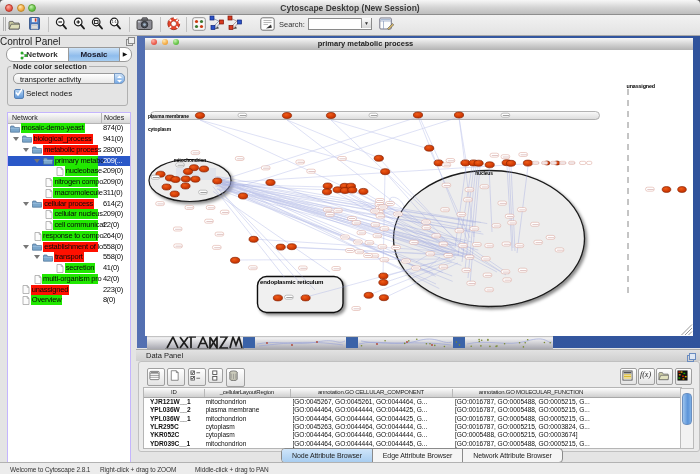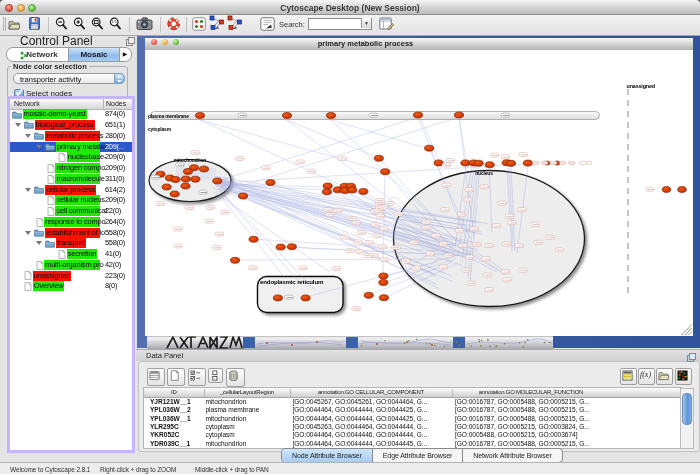--- a/index.html
+++ b/index.html
@@ -12,33 +12,33 @@
 #title{left:0;top:2.5px;width:700px;text-align:center;font-size:8.5px;font-weight:bold;color:#3a3a3a;}
 .tl{width:6.2px;height:6.2px;border-radius:50%;top:3.6px;}
 #toolbar{left:0;top:15px;width:700px;height:20px;
   background:linear-gradient(#f2f2f2,#e3e3e3);border-bottom:1px solid #a8a8a8;}
 .tsep{top:17px;width:1px;height:15px;background:#c2c2c2;}
 #searchlbl{left:279px;top:20px;font-size:7.5px;color:#333;}
 #searchfield{left:308px;top:18px;width:62px;height:10px;background:#fff;border:1px solid #8a8a8a;}
 #searcharrow{left:361px;top:18px;width:9px;height:10px;background:linear-gradient(#fdfdfd,#d6d6d6);border-left:1px solid #999;font-size:5px;color:#333;text-align:center;line-height:10px;}
 #mainbg{left:0;top:36px;width:700px;height:426px;background:#e4e4e4;}
 
-#cpheader{left:0;top:36px;width:131px;height:11px;font-size:12px;color:#222;padding-left:20px;line-height:11px;}
+#cpheader{left:0;top:36px;width:131px;height:11px;font-size:10px;color:#222;padding-left:0;line-height:11px;}
 #cptabs{left:6px;top:47px;width:124px;height:13px;background:#fff;border:1px solid #9a9a9a;border-radius:7px;overflow:hidden;}
 #tabnet{left:0;top:0;width:60px;height:13px;font-size:8px;font-weight:bold;color:#333;text-align:center;line-height:13px;}
 #tabmos{left:61px;top:0;width:50px;height:13px;font-size:8px;font-weight:bold;color:#1a1a2a;text-align:center;line-height:13px;
   background:linear-gradient(#cde3f7,#8fbcec 60%,#a5cdf2);border-left:1px solid #9a9a9a;border-right:1px solid #9a9a9a;}
 #tabarr{left:112px;top:0;width:12px;height:13px;font-size:6px;color:#111;text-align:center;line-height:13px;}
 #groupbox{left:7px;top:66px;width:119px;height:38px;border:1px solid #b0b0b0;border-radius:3px;}
 #grouplbl{left:11px;top:62px;font-size:7.5px;font-weight:bold;color:#2a2a2a;background:#e4e4e4;padding:0 2px;}
 #combo{left:13px;top:73px;width:112px;height:11px;background:linear-gradient(#ffffff,#e8e8e8);border:1px solid #9a9a9a;border-radius:5px;font-size:7.5px;color:#111;text-align:left;padding-left:6px;line-height:11px;box-sizing:border-box;}
 #combobtn{left:114px;top:73px;width:11px;height:11px;border-radius:0 5px 5px 0;background:linear-gradient(#cfe3f8,#77aae6);border:1px solid #7a9ac2;box-sizing:border-box;}
 #checkbox{left:14px;top:89px;width:8px;height:8px;border-radius:2px;background:linear-gradient(#b7d4f2,#5f97d8);border:1px solid #5580b5;}
 #checklbl{left:26px;top:89px;font-size:8px;color:#111;}
-#treebox{left:7px;top:96px;width:122px;height:351px;background:#fff;border:3px solid #c4b5fd;}
+#treebox{left:7px;top:112px;width:122px;height:351px;background:#fff;border:1px solid #c4b5fd;}
 #treehdr{left:0;top:0;width:122px;height:10px;background:linear-gradient(#fbfbfb,#d6d6d6);border-bottom:1px solid #b5b5b5;}
 .thtxt{font-size:7px;color:#222;top:1px;}
 .trow{left:0;width:122px;height:10.1px;overflow:hidden;}
 .tlab{position:absolute;top:0;font-size:7.5px;color:#0a0a0a;line-height:10px;white-space:nowrap;padding:0 1px;letter-spacing:-0.2px;}
 .tval{position:absolute;left:95px;top:0;font-size:7.5px;color:#0a0a0a;line-height:10px;letter-spacing:-0.3px;}
 .arr{position:absolute;top:3px;width:0;height:0;border-left:3px solid transparent;border-right:3px solid transparent;border-top:4px solid #777;}
 .gbg{background:#21e800;}
 .rbg{background:#ff1000;}
 
 #statusbar{left:0;top:462px;width:700px;height:12px;background:#ececec;border-top:1px solid #b2b2b2;}
@@ -208,21 +208,21 @@
         <div class="tlab gbg" style="left:12.5px;max-width:76px;">mosaic-demo-yeast</div>
         <div class="tval" style="">874(0)</div>
       </div>
 <div class="abs trow" style="top:21.15px;">
         <div class="arr" style="left:4.5px;"></div>
         <svg style="position:absolute;left:13.5px;top:1.2px" width="10" height="8" viewBox="0 0 10 8">
           <path d="M0.5 2 L0.5 7.2 L9.5 7.2 L9.5 2.6 L4.6 2.6 L3.8 1 L0.9 1 Z" fill="#7ba7cc" stroke="#4a6f94" stroke-width="0.7"></path>
           <path d="M0.5 3.4 L9.5 3.4" stroke="#9cc0de" stroke-width="0.8"></path>
         </svg>
         <div class="tlab rbg" style="left:24.5px;max-width:64px;">biological_process</div>
-        <div class="tval" style="">651(1)</div>
+        <div class="tval" style="">941(0)</div>
       </div>
 <div class="abs trow" style="top:31.90px;">
         <div class="arr" style="left:15.2px;"></div>
         <svg style="position:absolute;left:24.2px;top:1.2px" width="10" height="8" viewBox="0 0 10 8">
           <path d="M0.5 2 L0.5 7.2 L9.5 7.2 L9.5 2.6 L4.6 2.6 L3.8 1 L0.9 1 Z" fill="#7ba7cc" stroke="#4a6f94" stroke-width="0.7"></path>
           <path d="M0.5 3.4 L9.5 3.4" stroke="#9cc0de" stroke-width="0.8"></path>
         </svg>
         <div class="tlab rbg" style="left:35.2px;max-width:53px;">metabolic process</div>
         <div class="tval" style="">280(0)</div>
       </div>

